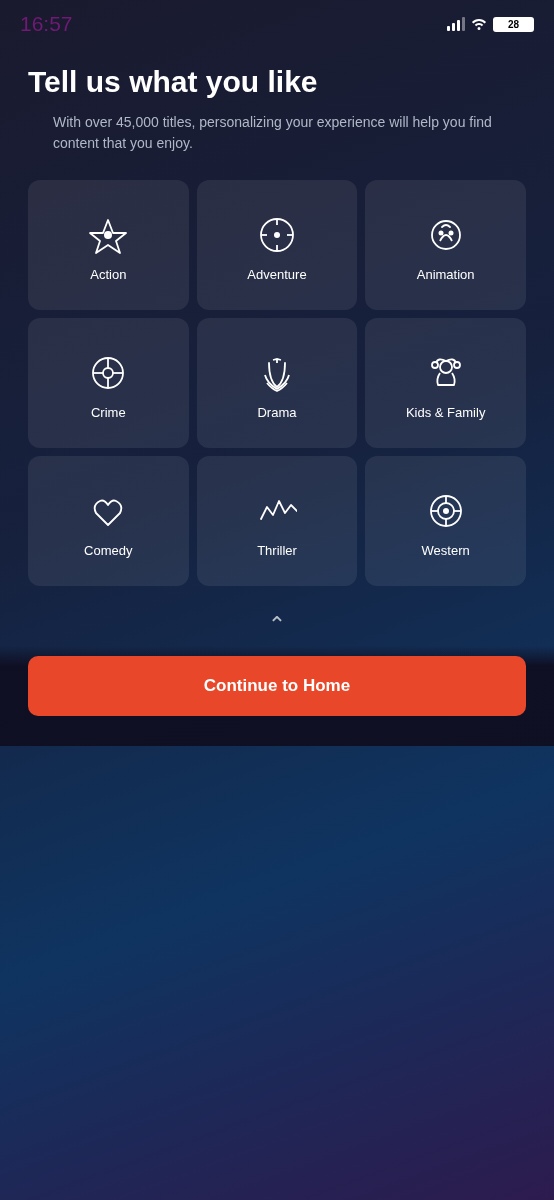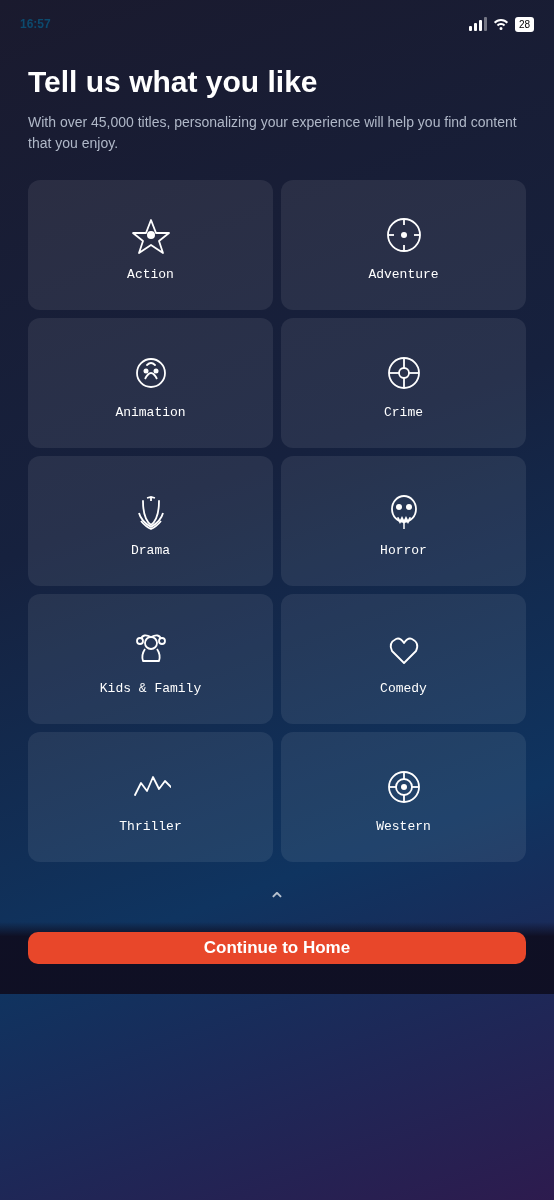--- a/index.html
+++ b/index.html
@@ -16,23 +16,23 @@
 
     
     .status-bar {
       display: flex;
       justify-content: space-between;
       align-items: center;
       padding: 12px 20px 8px 20px;
       height: 44px;
     }
     .status-time {
-      font-size: 12px;
-      font-weight: 700;
-      color: #0c4a6e;
+      font-size: 21px;
+      font-weight: 400;
+      color: #701a75;
     }
     .status-icons {
       display: flex;
       align-items: center;
       gap: 6px;
     }
     .signal-bars {
       display: flex;
       align-items: flex-end;
       gap: 2px;
@@ -43,49 +43,49 @@
       background: #fff;
       border-radius: 1px;
     }
     .wifi-icon {
       font-size: 14px;
     }
     .battery-box {
       background: #fff;
       color: #000;
       font-size: 10px;
-      font-weight: 400;
-      padding: 2px 4px;
+      font-weight: 700;
+      padding: 2px 15px;
       border-radius: 3px;
     }
 
     
     .header {
       padding: 20px 24px 10px 28px;
     }
     .header h1 {
       font-size: 30px;
       font-weight: 800;
       line-height: 1.2;
       color: #fff;
       margin-bottom: 12px;
     }
     .header p {
       font-size: 14px;
       color: #b0b8c8;
       line-height: 1.5;
+      margin-left: 25px;
     }
 
     
     .genre-grid {
       display: grid;
-      grid-template-columns: repeat(2, 1fr);
+      grid-template-columns: repeat(3, 1fr);
       gap: 8px;
       padding: 16px 28px;
-      font-family: Liberation Mono, monospace;
     }
 
     .genre-card {
       background: rgba(255,255,255,0.08);
       border-radius: 12px;
       display: flex;
       flex-direction: column;
       align-items: center;
       justify-content: center;
       padding: 24px 10px 20px 10px;
@@ -131,21 +131,21 @@
 
     
     .continue-btn {
       margin: 0 28px;
       background: #e8472a;
       border: none;
       border-radius: 10px;
       color: #fff;
       font-size: 17px;
       font-weight: 600;
-      padding: 6px;
+      padding: 20px;
       width: calc(100% - 56px);
       cursor: pointer;
       text-align: center;
       display: block;
     }
 
     .bottom-area {
       position: sticky;
       bottom: 0;
       background: linear-gradient(to top, rgba(15,15,35,0.98) 80%, transparent);
@@ -234,32 +234,20 @@
           <path d="M8 22 Q10 30 20 36 Q30 30 32 22"></path>
           <path d="M10 30 Q15 36 20 38 Q25 36 30 30"></path>
           <path d="M20 10 L20 6 M16 7 L20 6 L24 7"></path>
         </svg>
       </div>
       <span class="genre-label">Drama</span>
     </div>
     <div class="genre-card">
       <div class="genre-icon">
         <svg viewBox="0 0 40 40" fill="none" stroke="white" stroke-width="1.8">
-          <ellipse cx="20" cy="18" rx="12" ry="13"></ellipse>
-          <circle cx="15" cy="16" r="3" fill="white" stroke="none"></circle>
-          <circle cx="25" cy="16" r="3" fill="white" stroke="none"></circle>
-          <path d="M14 27 L16 31 L18 27 L20 31 L22 27 L24 31 L26 27" stroke-linecap="round"></path>
-          <path d="M20 31 L20 38" stroke-width="1.5"></path>
-        </svg>
-      </div>
-      <span class="genre-label">Horror</span>
-    </div>
-    <div class="genre-card">
-      <div class="genre-icon">
-        <svg viewBox="0 0 40 40" fill="none" stroke="white" stroke-width="1.8">
           <circle cx="20" cy="14" r="6"></circle>
           <path d="M20 8 Q12 4 10 10"></path>
           <path d="M20 8 Q28 4 30 10"></path>
           <circle cx="9" cy="12" r="3"></circle>
           <circle cx="31" cy="12" r="3"></circle>
           <path d="M14 20 Q10 26 12 32 L28 32 Q30 26 26 20" stroke-linejoin="round"></path>
         </svg>
       </div>
       <span class="genre-label">Kids &amp; Family</span>
     </div>

